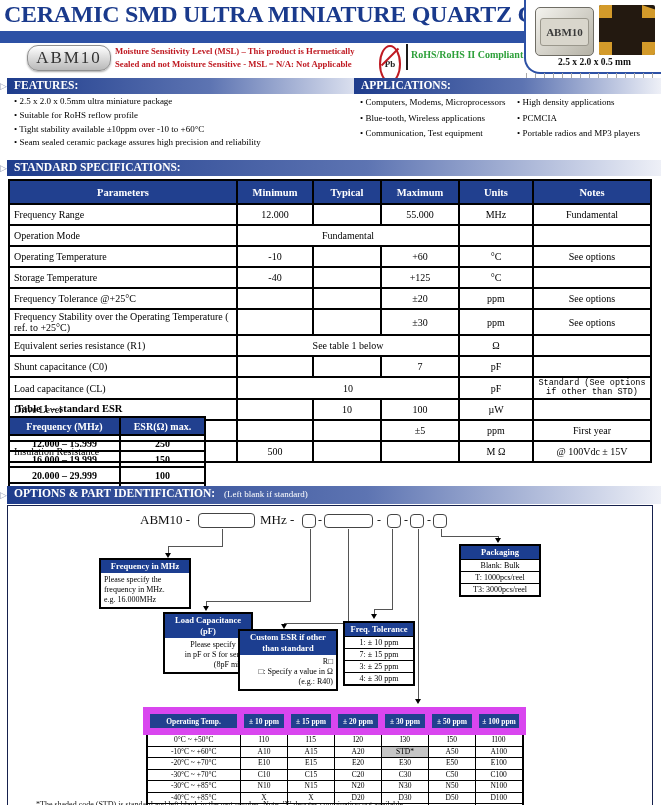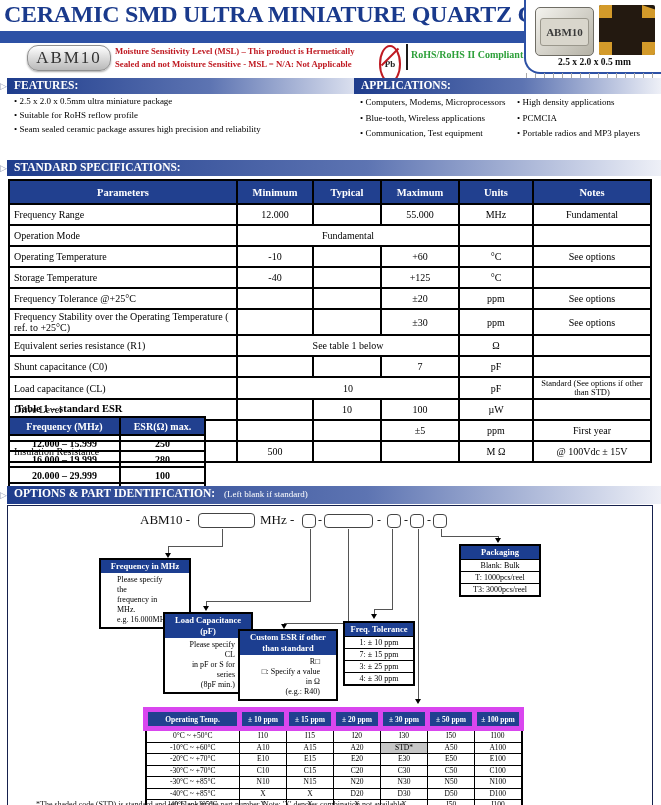--- a/index.html
+++ b/index.html
@@ -63,47 +63,47 @@
   .item::before{content:"• ";}
 
   
   table{border-collapse:collapse;}
   .spec-table{left:8px;top:179px;width:642px;font-size:10px;table-layout:fixed;}
   .spec-table th{background:#21408f;color:#fff;border:2px solid #000;height:20px;
       font-size:10.5px;font-weight:bold;}
   .spec-table td{border:2px solid #000;height:17px;text-align:center;line-height:11px;
       padding:1px 2px;}
   .spec-table td.pl{text-align:left;padding-left:4px;}
-  .spec-table td.sm{font-size:8.5px;line-height:9px;}
+  .spec-table td.sm{font-size:8.5px;line-height:9px;font-family:Liberation Mono, monospace;}
 
   .esr-title{left:16px;top:403px;font-size:10.5px;font-weight:bold;}
   .esr-table{left:8px;top:416px;width:198px;font-size:10px;}
   .esr-table th{background:#21408f;color:#fff;border:2px solid #000;height:14px;font-size:10px;}
   .esr-table td{border:2px solid #000;height:12px;text-align:center;font-weight:bold;}
 
   
   .opt-box{left:7px;top:505px;width:646px;height:342px;border:1px solid #16214d;
       box-sizing:border-box;background:#fff;overflow:hidden;}
   .opt-box .abs{position:absolute;}
   .pn-text{font-size:13px;color:#111;white-space:nowrap;}
   .pn-box{border:1px solid #444;border-radius:4px;background:#fff;box-sizing:border-box;}
   .dash{font-size:12px;color:#111;}
   .ln{background:#555;}
   .arr{width:0;height:0;border-left:3.5px solid transparent;border-right:3.5px solid transparent;
       border-top:5px solid #000;}
 
   .callout{border:2px solid #000;background:#fff;box-sizing:border-box;font-size:8px;}
   .callout .hd{background:#1c3e90;color:#fff;font-weight:bold;text-align:center;
       font-size:8.5px;line-height:11px;padding:1px 0;}
-  .callout .bd{padding:2px 16px;line-height:10px;}
+  .callout .bd{padding:2px 3px;line-height:10px;}
   .callout .bd.ctr{text-align:right;}
   .callout .row{border-top:1px solid #000;text-align:center;line-height:11px;height:11px;}
 
   .tt{width:376px;font-size:7.5px;border:2px solid #000;table-layout:fixed;}
-  .tt th{background:#21408f;color:#fff;border:5px solid #d946ef;height:12px;font-weight:bold;}
+  .tt th{background:#21408f;color:#fff;border:7px solid #d946ef;height:12px;font-weight:bold;}
   .tt td{border:1px solid #000;height:8.5px;text-align:center;line-height:8.5px;}
   .tt td.std{background:#c6c6c6;}
   .footnote{font-size:8px;white-space:nowrap;color:#111;}
 </style>
 </head>
 <body>
 
 <div class="page">
 
   <div class="abs doc-title">CERAMIC SMD ULTRA MINIATURE QUARTZ CRYSTAL</div>
@@ -134,20 +134,21 @@
   <div class="abs sec-marker" style="left:0;top:81px">▷</div>
   <div class="abs sec-marker" style="left:343px;top:81px">▷</div>
   <div class="abs sec-marker" style="left:0;top:163px">▷</div>
   <div class="abs sec-marker" style="left:0;top:490px">▷</div>
 
   <div class="abs secbar" id="bar-features">FEATURES:</div>
   <div class="abs secbar" id="bar-apps">APPLICATIONS:</div>
   <div class="abs features">
       <div class="item">2.5 x 2.0 x 0.5mm ultra miniature package</div>
       <div class="item">Suitable for RoHS reflow profile</div>
+      <div class="item">Tight stability available ±10ppm over -10 to +60°C</div>
       <div class="item">Seam sealed ceramic package assures high precision and reliability</div>
     </div>
   <div class="abs apps1">
       <div class="item">Computers, Modems, Microprocessors</div>
       <div class="item">Blue-tooth, Wireless applications</div>
       <div class="item">Communication, Test equipment</div>
     </div>
   <div class="abs apps2">
       <div class="item">High density applications</div>
       <div class="item">PCMCIA</div>
@@ -280,21 +281,21 @@
           <th>ESR(Ω) max.</th>
         </tr>
       </thead>
     <tbody>
         <tr>
           <td>12.000 – 15.999</td>
           <td>250</td>
         </tr>
         <tr>
           <td>16.000 – 19.999</td>
-          <td>280</td>
+          <td>150</td>
         </tr>
         <tr>
           <td>20.000 – 29.999</td>
           <td>100</td>
         </tr>
         <tr>
           <td>30.000 – 55.000</td>
           <td>70</td>
         </tr>
       </tbody>

